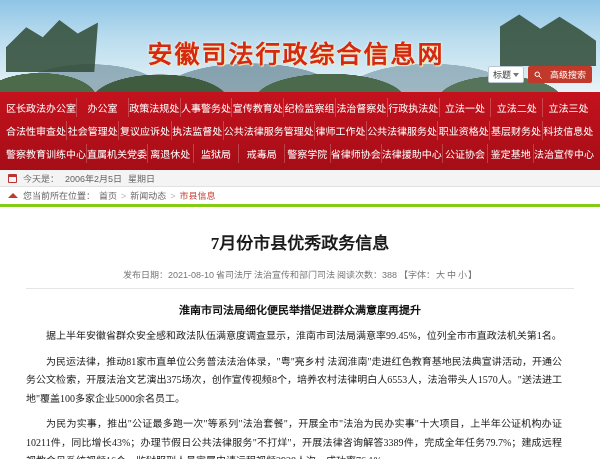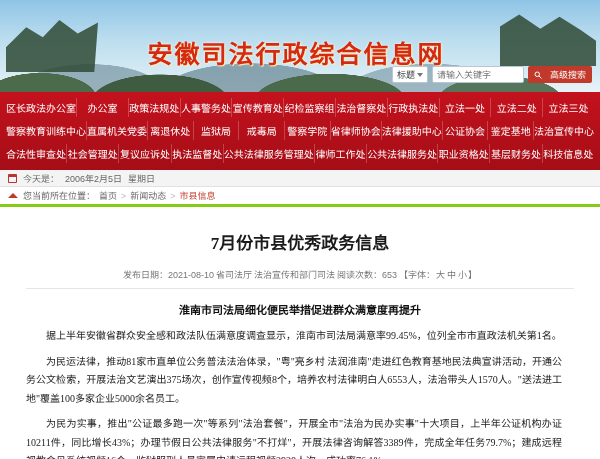--- a/index.html
+++ b/index.html
@@ -218,21 +218,20 @@
     <div class="mtn-near"></div>
     <div class="pine p1"></div>
     <div class="pine p2"></div>
     <div class="title">安徽司法行政综合信息网</div>
 
     <div class="searchbar">
       <div class="search-select">
         <span>标题</span>
         <span class="chev"></span>
       </div>
-      <input class="search-input" type="text" placeholder="请输入关键字" style="">
       <button class="search-btn">
         <svg width="8" height="8" viewBox="0 0 16 16">
           <circle cx="6.5" cy="6.5" r="4.5" fill="none" stroke="#fff" stroke-width="2"></circle>
           <line x1="10" y1="10" x2="15" y2="15" stroke="#fff" stroke-width="2"></line>
         </svg>
         <span>高级搜索</span>
       </button>
     </div>
   </div>
 
@@ -244,44 +243,44 @@
       <div class="nav-item">人事警务处</div>
       <div class="nav-item">宣传教育处</div>
       <div class="nav-item">纪检监察组</div>
       <div class="nav-item">法治督察处</div>
       <div class="nav-item">行政执法处</div>
       <div class="nav-item">立法一处</div>
       <div class="nav-item">立法二处</div>
       <div class="nav-item">立法三处</div>
     </div>
     <div class="nav-row">
+      <div class="nav-item">合法性审查处</div>
+      <div class="nav-item">社会管理处</div>
+      <div class="nav-item">复议应诉处</div>
+      <div class="nav-item">执法监督处</div>
+      <div class="nav-item">公共法律服务管理处</div>
+      <div class="nav-item">律师工作处</div>
+      <div class="nav-item">公共法律服务处</div>
+      <div class="nav-item">职业资格处</div>
+      <div class="nav-item">基层财务处</div>
+      <div class="nav-item">科技信息处</div>
+    </div>
+    <div class="nav-row">
       <div class="nav-item">警察教育训练中心</div>
       <div class="nav-item">直属机关党委</div>
       <div class="nav-item">离退休处</div>
       <div class="nav-item">监狱局</div>
       <div class="nav-item">戒毒局</div>
       <div class="nav-item">警察学院</div>
       <div class="nav-item">省律师协会</div>
       <div class="nav-item">法律援助中心</div>
       <div class="nav-item">公证协会</div>
       <div class="nav-item">鉴定基地</div>
       <div class="nav-item">法治宣传中心</div>
     </div>
-    <div class="nav-row">
-      <div class="nav-item">合法性审查处</div>
-      <div class="nav-item">社会管理处</div>
-      <div class="nav-item">复议应诉处</div>
-      <div class="nav-item">执法监督处</div>
-      <div class="nav-item">公共法律服务管理处</div>
-      <div class="nav-item">律师工作处</div>
-      <div class="nav-item">公共法律服务处</div>
-      <div class="nav-item">职业资格处</div>
-      <div class="nav-item">基层财务处</div>
-      <div class="nav-item">科技信息处</div>
-    </div>
   </div>
 
   <div class="datestrip">
     <span class="cal-icon"></span>
     <span>今天是：</span>
     <span>2006年2月5日</span>
     <span>星期日</span>
   </div>
 
   <div class="crumb">
@@ -297,21 +296,21 @@
   <div class="article">
     <div class="art-title">7月份市县优秀政务信息</div>
 
     <div class="art-meta">
       <span>
         <span>发布日期：</span><span>2021-08-10</span>
       </span>
       <span>省司法厅</span>
       <span>法治宣传和部门司法</span>
       <span>
-        <span>阅读次数：</span><span>653</span>
+        <span>阅读次数：</span><span>388</span>
       </span>
       <span class="fs">
         <span>【字体：</span><a href="#">大</a><a href="#">中</a><a href="#">小</a><span>】</span>
       </span>
     </div>
 
     <div class="art-subtitle">淮南市司法局细化便民举措促进群众满意度再提升</div>
 
     <div class="art-body">
       <p>据上半年安徽省群众安全感和政法队伍满意度调查显示，淮南市司法局满意率99.45%，位列全市市直政法机关第1名。</p>

